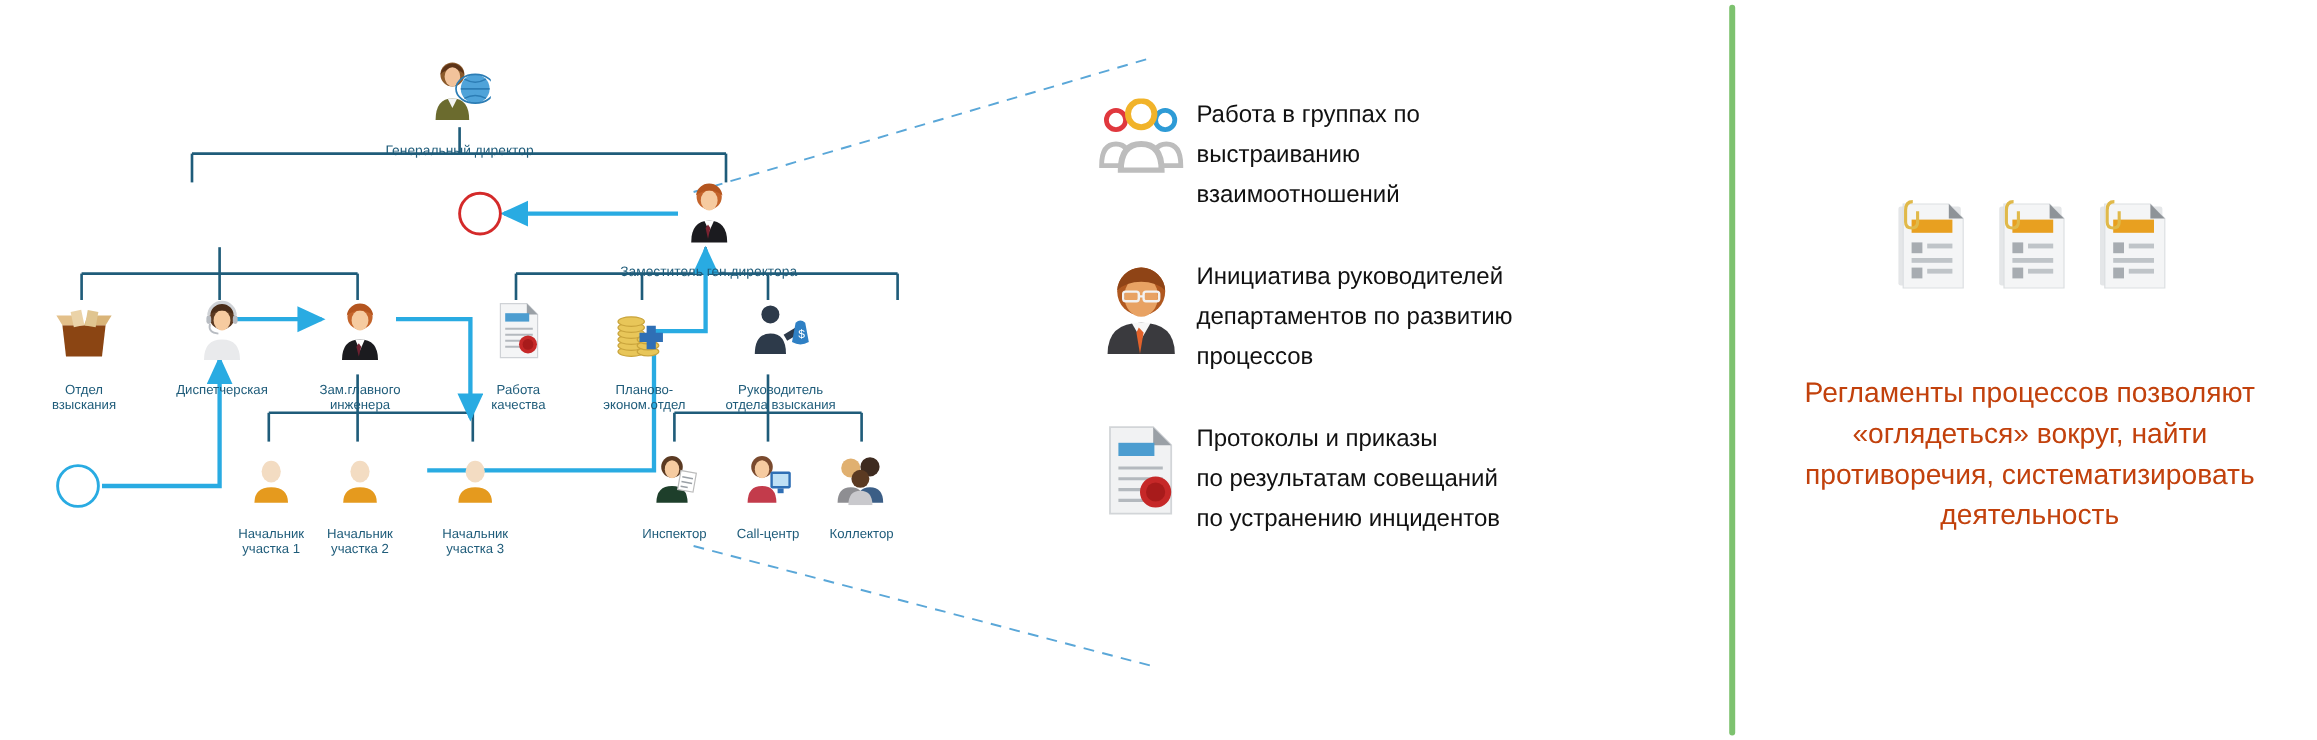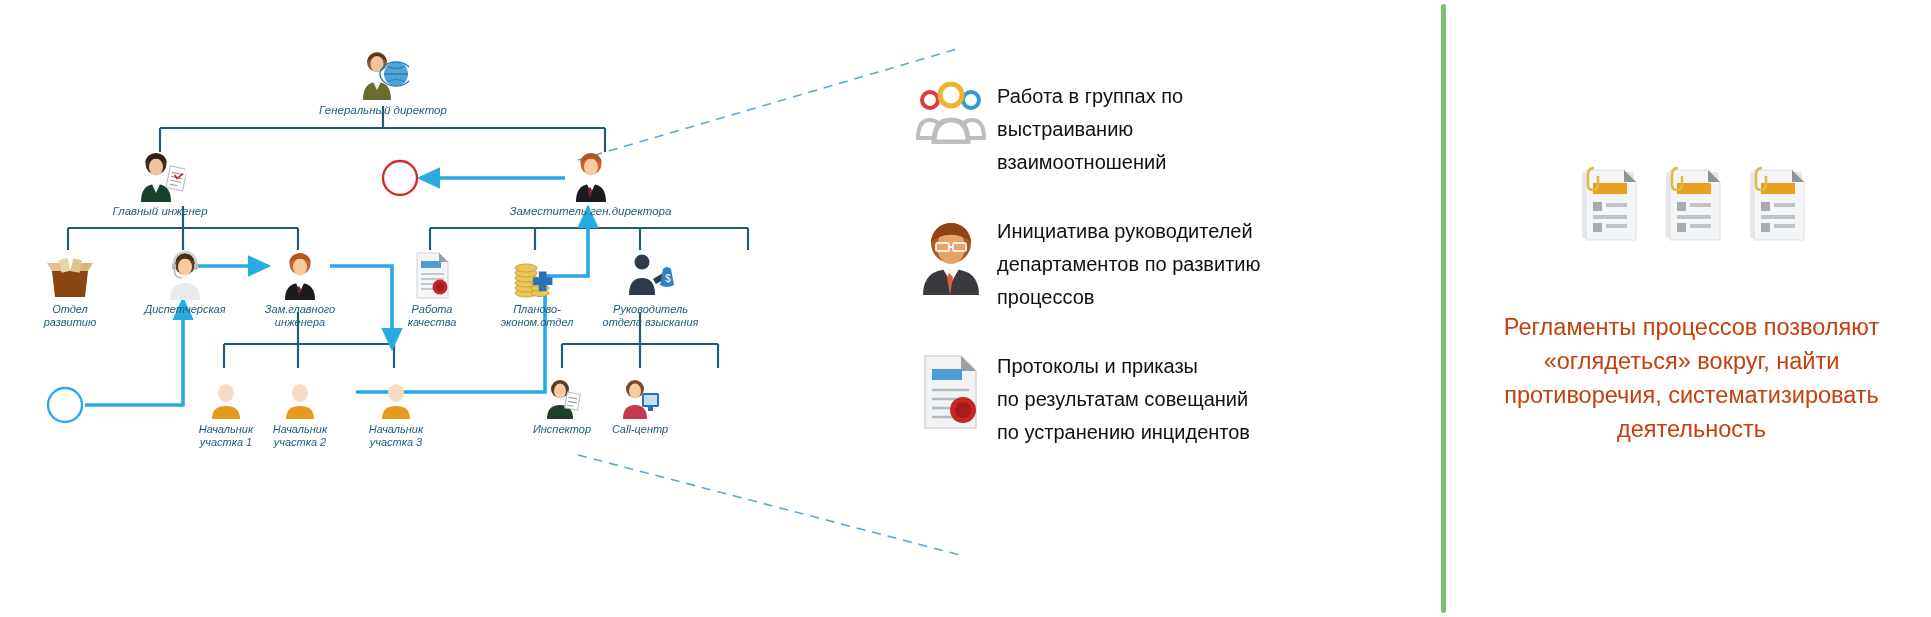--- a/index.html
+++ b/index.html
@@ -5,21 +5,21 @@
   html,body{margin:0;padding:0;background:#fff;}
   body{width:1931px;height:617px;position:relative;overflow:hidden;
        font-family:"Liberation Sans","DejaVu Sans",sans-serif;}
 
   #stage{position:absolute;left:0;top:0;width:1931px;height:617px;}
 
   
   #org{position:absolute;left:0;top:0;width:900px;height:617px;}
   .node{position:absolute;text-align:center;width:130px;}
   .node .ic{height:58px;display:flex;align-items:flex-end;justify-content:center;}
-  .node .lbl{font-size:11.5px;line-height:13px;color:#1F5C7A;margin-top:2px;white-space:pre-line;font-style:italic;}
+  .node .lbl{font-size:11.5px;line-height:13px;color:#1F5C7A;margin-top:18px;white-space:pre-line;}
   .node.small .lbl{font-size:11px;line-height:12.5px;}
 
   svg.lines{position:absolute;left:0;top:0;width:900px;height:617px;overflow:visible;}
 
   
   #bullets{position:absolute;left:905px;top:80px;width:520px;}
   .bullet{display:flex;align-items:flex-start;margin-bottom:36px;}
   .bullet .bicon{width:92px;flex:0 0 92px;display:flex;justify-content:center;align-items:flex-start;padding-top:2px;}
   .bullet .btext{font-size:20px;line-height:33px;color:#111;white-space:pre-line;}
 
@@ -96,39 +96,20 @@
           <path d="M6 52 q0-18 14-18 q14 0 14 18z" fill="#6B6B2E"></path>
           <path d="M16 34 l4 8 l4-8z" fill="#f3f3f3"></path>
           <circle cx="39" cy="26" r="12" fill="#4FA3D9"></circle>
           <path d="M27 26 h24 M39 14 a16 12 0 0 1 0 24 a16 12 0 0 1 0-24" fill="none" stroke="#2C7DB5" stroke-width="1.4"></path>
           <path d="M30 18 q9 5 18 0 M30 34 q9-5 18 0" fill="none" stroke="#2C7DB5" stroke-width="1.2"></path>
         </svg>
       </div>
       <div class="lbl">Генеральный директор</div>
     </div>
 
-    <div class="node" style="left:95px;top:145px;">
-      <div class="ic">
-        <svg width="52" height="54" viewBox="0 0 52 54">
-          <circle cx="22" cy="15" r="10.5" fill="#3E2B20"></circle>
-          <ellipse cx="22" cy="18" rx="7" ry="8.5" fill="#F2C39B"></ellipse>
-          <path d="M22 4 a11 11 0 0 1 11 10 a13 9 0 0 0 -22 0 a11 11 0 0 1 11 -10z" fill="#2F2018"></path>
-          <path d="M7 53 q0-18 15-18 q15 0 15 18z" fill="#18412C"></path>
-          <path d="M18 35 l4 9 l4-9z" fill="#f5f5f5"></path>
-          <g transform="rotate(12 40 34)">
-            <rect x="33" y="18" width="17" height="22" fill="#fff" stroke="#b9b9b9"></rect>
-            <g stroke="#9aa0a6" stroke-width="1.2">
-              <path d="M36 24h11M36 28h11M36 32h11M36 36h8"></path>
-            </g>
-            <path d="M39 26 l3 3 5-6" stroke="#cc2222" stroke-width="1.6" fill="none"></path>
-          </g>
-        </svg>
-      </div>
-      <div class="lbl">Главный инженер</div>
-    </div>
 
     <div class="node" style="left:503px;top:145px;width:175px;">
       <div class="ic">
         <svg width="50" height="54" viewBox="0 0 50 54">
           <circle cx="25" cy="15" r="10.5" fill="#C4642B"></circle>
           <ellipse cx="25" cy="18" rx="7" ry="8.5" fill="#F6CBA0"></ellipse>
           <path d="M25 4 a11 11 0 0 1 11 10 a13 9 0 0 0 -22 0 a11 11 0 0 1 11 -10z" fill="#B4551F"></path>
           <path d="M10 53 q0-18 15-18 q15 0 15 18z" fill="#1b1b1f"></path>
           <path d="M21 35 l4 9 l4-9z" fill="#fff"></path>
           <path d="M24 38 l2 3 l-2 9 l-2-9z" fill="#7a2230"></path>
@@ -141,21 +122,21 @@
       <div class="ic">
         <svg width="56" height="52" viewBox="0 0 56 52">
           <path d="M10 22 h36 l-3 26 h-30z" fill="#8B4513"></path>
           <path d="M10 22 l-5-8 h20 l3 8z" fill="#E3C08A"></path>
           <path d="M46 22 l5-8 h-20 l-3 8z" fill="#D9B478"></path>
           <rect x="18" y="10" width="9" height="13" fill="#EBD3A8" transform="rotate(-12 22 16)"></rect>
           <rect x="30" y="10" width="9" height="13" fill="#E0C590" transform="rotate(10 34 16)"></rect>
         </svg>
       </div>
       <div class="lbl">Отдел
-развитию</div>
+взыскания</div>
     </div>
 
     <div class="node small" style="left:235px;top:243px;">
       <div class="ic">
         <svg width="48" height="52" viewBox="0 0 48 52">
           <circle cx="24" cy="15" r="10.5" fill="#C4642B"></circle>
           <ellipse cx="24" cy="18" rx="7" ry="8.5" fill="#F6CBA0"></ellipse>
           <path d="M24 4 a11 11 0 0 1 11 10 a13 9 0 0 0 -22 0 a11 11 0 0 1 11 -10z" fill="#B4551F"></path>
           <path d="M9 51 q0-17 15-17 q15 0 15 17z" fill="#1b1b1f"></path>
           <path d="M20 34 l4 9 l4-9z" fill="#fff"></path>
@@ -288,20 +269,33 @@
           <ellipse cx="17" cy="14" rx="6" ry="7.5" fill="#F6CBA0"></ellipse>
           <path d="M5 42 q0-14 12-14 q12 0 12 14z" fill="#C33B4B"></path>
           <rect x="24" y="16" width="17" height="14" rx="1.5" fill="#2F6FB5"></rect>
           <rect x="26" y="18" width="13" height="10" fill="#BFE0F5"></rect>
           <rect x="30" y="30" width="5" height="4" fill="#2F6FB5"></rect>
         </svg>
       </div>
       <div class="lbl">Call-центр</div>
     </div>
 
+    <div class="node small" style="left:653px;top:363px;">
+      <div class="ic">
+        <svg width="46" height="44" viewBox="0 0 46 44">
+          <circle cx="14" cy="13" r="8" fill="#E0B070"></circle>
+          <path d="M3 42 q0-13 11-13 q11 0 11 13z" fill="#8E8E92"></path>
+          <circle cx="30" cy="12" r="8" fill="#3E2B20"></circle>
+          <path d="M19 42 q0-13 11-13 q11 0 11 13z" fill="#3B5E86"></path>
+          <circle cx="22" cy="22" r="7.5" fill="#5B3A22"></circle>
+          <path d="M12 44 q0-12 10-12 q10 0 10 12z" fill="#C9C9CD"></path>
+        </svg>
+      </div>
+      <div class="lbl">Коллектор</div>
+    </div>
   </div>
 
   <div id="bullets">
 
     <div class="bullet">
       <div class="bicon">
         <svg width="72" height="62" viewBox="0 0 72 62">
           <circle cx="15" cy="18" r="8" fill="none" stroke="#E0383E" stroke-width="4"></circle>
           <circle cx="56" cy="18" r="8" fill="none" stroke="#2E9BD6" stroke-width="4"></circle>
           <circle cx="36" cy="13" r="11" fill="none" stroke="#F1B32A" stroke-width="5"></circle>

